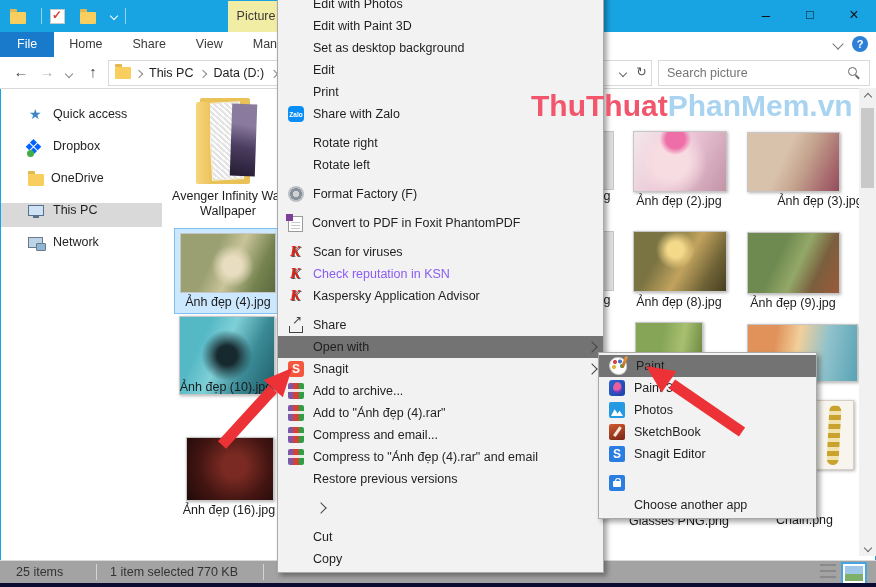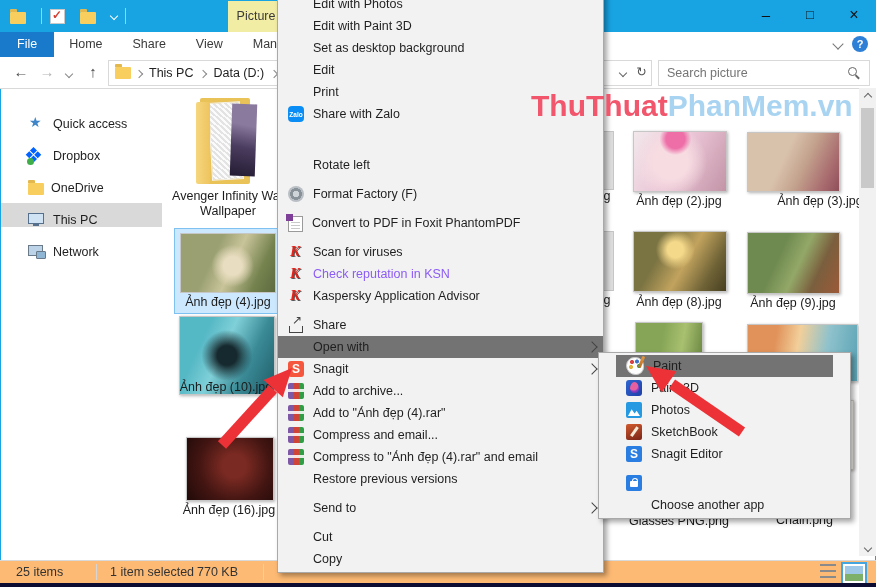--- a/index.html
+++ b/index.html
@@ -36,21 +36,21 @@
   .mag::after{content:"";position:absolute;width:5px;height:1.5px;background:#666;transform:rotate(45deg);left:6px;top:8px;}
   
   .chev{display:inline-block;width:7px;height:7px;border-right:1.6px solid #444;border-bottom:1.6px solid #444;}
   .chev-r{transform:rotate(-45deg);}
   .chev-d{transform:rotate(45deg);}
   .chev-u{transform:rotate(-135deg);}
   .chev.sm{width:5px;height:5px;}
   .chev.wh{border-color:#fff;}
   
   .sidebar{position:absolute;top:107px;left:1px;width:161px;display:flex;flex-direction:column;gap:8px;}
-  .srow{height:24px;display:flex;align-items:flex-end;padding-left:27px;}
+  .srow{height:24px;display:flex;align-items:flex-start;padding-left:27px;}
   .srow.sel{background:#d9d9d9;}
   .sic{position:relative;width:18px;height:16px;margin-right:7px;flex:none;}
   
   .thumb{position:absolute;border:1px solid #c6c6c6;box-shadow:1px 1px 3px rgba(0,0,0,.3);}
   .flabel{position:absolute;color:#1b1b1b;text-align:center;line-height:15px;}
   .fsel{position:absolute;background:#cce8ff;border:1px solid #7fc1f0;}
   .bigfolder{position:absolute;left:176px;top:96px;width:104px;height:92px;}
   .bf-back{position:absolute;left:24px;top:2px;width:50px;height:86px;background:#e9c258;border-radius:2px;}
   .bf-p1{position:absolute;left:34px;top:6px;width:30px;height:76px;border:1px solid #f5f5f5;
     background:repeating-linear-gradient(45deg,#e3e3e3 0 2px,#fbfbfb 2px 4px);transform:rotate(-3deg);}
@@ -67,21 +67,21 @@
   .t-pool{background:linear-gradient(100deg,#e0925a 0 25%,#f2cf9a 45%,#8fc2cc 70%,#5aa3b5);}
   .goldchain{background:#f8f5ee;border:1px solid #d5d0c5;}
   .goldchain::after{content:"";position:absolute;left:50%;top:4px;bottom:4px;width:12px;transform:translateX(-50%) rotate(3deg);
     background:repeating-linear-gradient(0deg,#caa22e 0 5px,#f0e3b0 5px 9px);border-radius:6px;}
   .sliver{position:absolute;width:11px;background:#ddd;border:1px solid #c6c6c6;border-left:none;}
   
   .vscroll{position:absolute;right:0;top:88px;width:17px;height:468px;background:#f1f1f1;}
   .vs-btn{position:absolute;left:0;width:17px;height:17px;display:flex;align-items:center;justify-content:center;}
   .vs-thumb{position:absolute;left:2px;top:20px;width:13px;height:80px;background:#c9c9c9;}
   
-  .statusbar{position:absolute;left:0;right:0;top:560px;height:23px;background:#fdba74;border-top:1px solid #d9d9d9;}
+  .statusbar{position:absolute;left:0;right:0;top:560px;height:23px;background:#a3a3a3;border-top:1px solid #d9d9d9;}
   .st-text{position:absolute;top:4px;color:#333;}
   .st-div{position:absolute;top:3px;width:1px;height:16px;background:#d5d5d5;}
   .view-details{position:absolute;left:820px;top:3px;width:16px;height:16px;
     background:repeating-linear-gradient(180deg,#8a8a8a 0 2px,rgba(0,0,0,0) 2px 6px);}
   .view-thumbs{position:absolute;left:841px;top:1px;width:22px;height:19px;border:2px solid #45a5de;background:#fff;}
   .view-thumbs::after{content:"";position:absolute;left:2px;right:2px;top:2px;bottom:2px;
     background:linear-gradient(180deg,#9fc7e8 0 55%,#7fb06a 55%);}
   .bottomstrip{position:absolute;left:0;right:0;top:583px;height:4px;background:#0c0c33;}
   
   .cm{position:absolute;left:277px;top:-10px;width:325px;background:#f2f2f2;border:1px solid #a9a9a9;
@@ -89,21 +89,21 @@
   .mi{display:flex;align-items:center;height:22px;padding:0 7px;}
   .mi.hl{background:#737373;}
   .mi.dis .mil{color:#8b5cf6;}
   .mic{position:relative;width:16px;height:16px;margin:0 9px 0 3px;flex:none;}
   .mil{flex:1;white-space:nowrap;overflow:hidden;}
   .mia{width:12px;flex:none;text-align:right;}
   .cm .sep,.sub .sep{height:7px;padding:0 1px;}
   .cm .sep::after,.sub .sep::after{content:"";display:block;border-top:1px solid #d8d8d8;margin-top:3px;}
   
   .sub{position:absolute;left:598px;top:352px;width:217px;background:#f2f2f2;border:1px solid #a9a9a9;
-    box-shadow:3px 3px 5px rgba(0,0,0,.35);padding:2px 17px;z-index:60;}
+    box-shadow:3px 3px 5px rgba(0,0,0,.35);padding:2px 0;z-index:60;}
   
   .watermark{position:absolute;left:531px;top:89px;z-index:200;font-size:30px;font-weight:bold;white-space:nowrap;}
   .wm-red{color:#f1566d;}
   .wm-blue{color:#a9d4f1;}
   .annot{position:absolute;z-index:300;pointer-events:none;}
   
   .ic-zalo{background:#0a8ef5;border-radius:4px;}
   .ic-zalo::after{content:"Zalo";position:absolute;left:0;right:0;top:4.5px;color:#fff;font-size:6.5px;font-weight:bold;text-align:center;}
   .ic-ff{border-radius:50%;background:radial-gradient(circle at 8px 8px,#cfd4d8 0 3px,#8a9299 3px 6px,#b9bfc4 6px 8px);}
   .ic-foxit{background:#fff;border:1px solid #9a9a9a;width:13px!important;height:14px!important;margin-top:1px;}
@@ -319,20 +319,21 @@
         <span class="mia"><span></span></span>
       </div>
       <div class="mi">
         <span class="mic ic-zalo"></span>
         <span class="mil">Share with Zalo</span>
         <span class="mia"><span></span></span>
       </div>
       <div class="mi sep"></div>
       <div class="mi">
         <span class="mic"></span>
+        <span class="mil">Rotate right</span>
         <span class="mia"><span></span></span>
       </div>
       <div class="mi">
         <span class="mic"></span>
         <span class="mil">Rotate left</span>
         <span class="mia"><span></span></span>
       </div>
       <div class="mi sep"></div>
       <div class="mi">
         <span class="mic ic-ff"></span>
@@ -398,21 +399,20 @@
         <span class="mia"><span></span></span>
       </div>
       <div class="mi">
         <span class="mic"></span>
         <span class="mil">Restore previous versions</span>
         <span class="mia"><span></span></span>
       </div>
       <div class="mi sep"></div>
       <div class="mi">
         <span class="mic"></span>
-        <span class="mil">Send to</span>
         <span class="mia"><span class=" chev chev-r"></span></span>
       </div>
       <div class="mi sep"></div>
       <div class="mi">
         <span class="mic"></span>
         <span class="mil">Cut</span>
         <span class="mia"><span></span></span>
       </div>
       <div class="mi">
         <span class="mic"></span>

